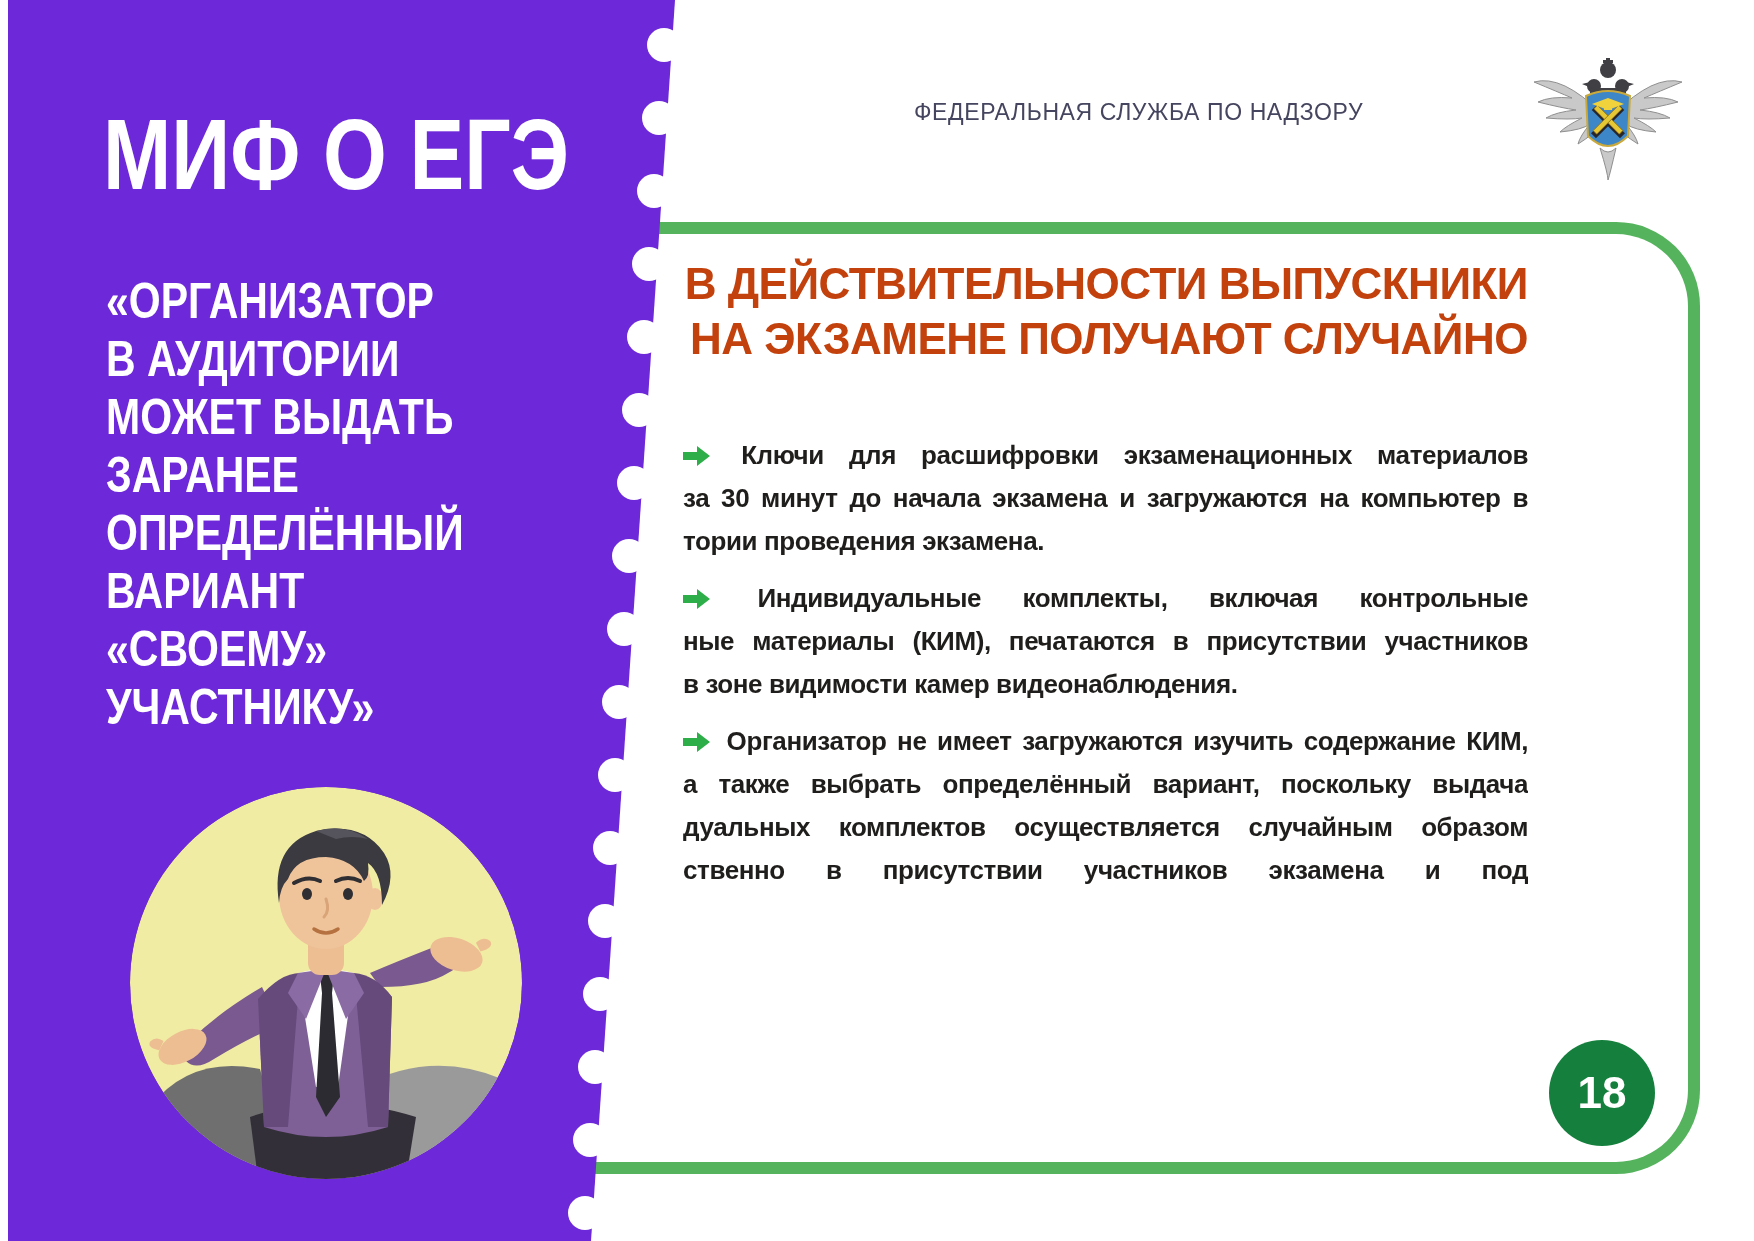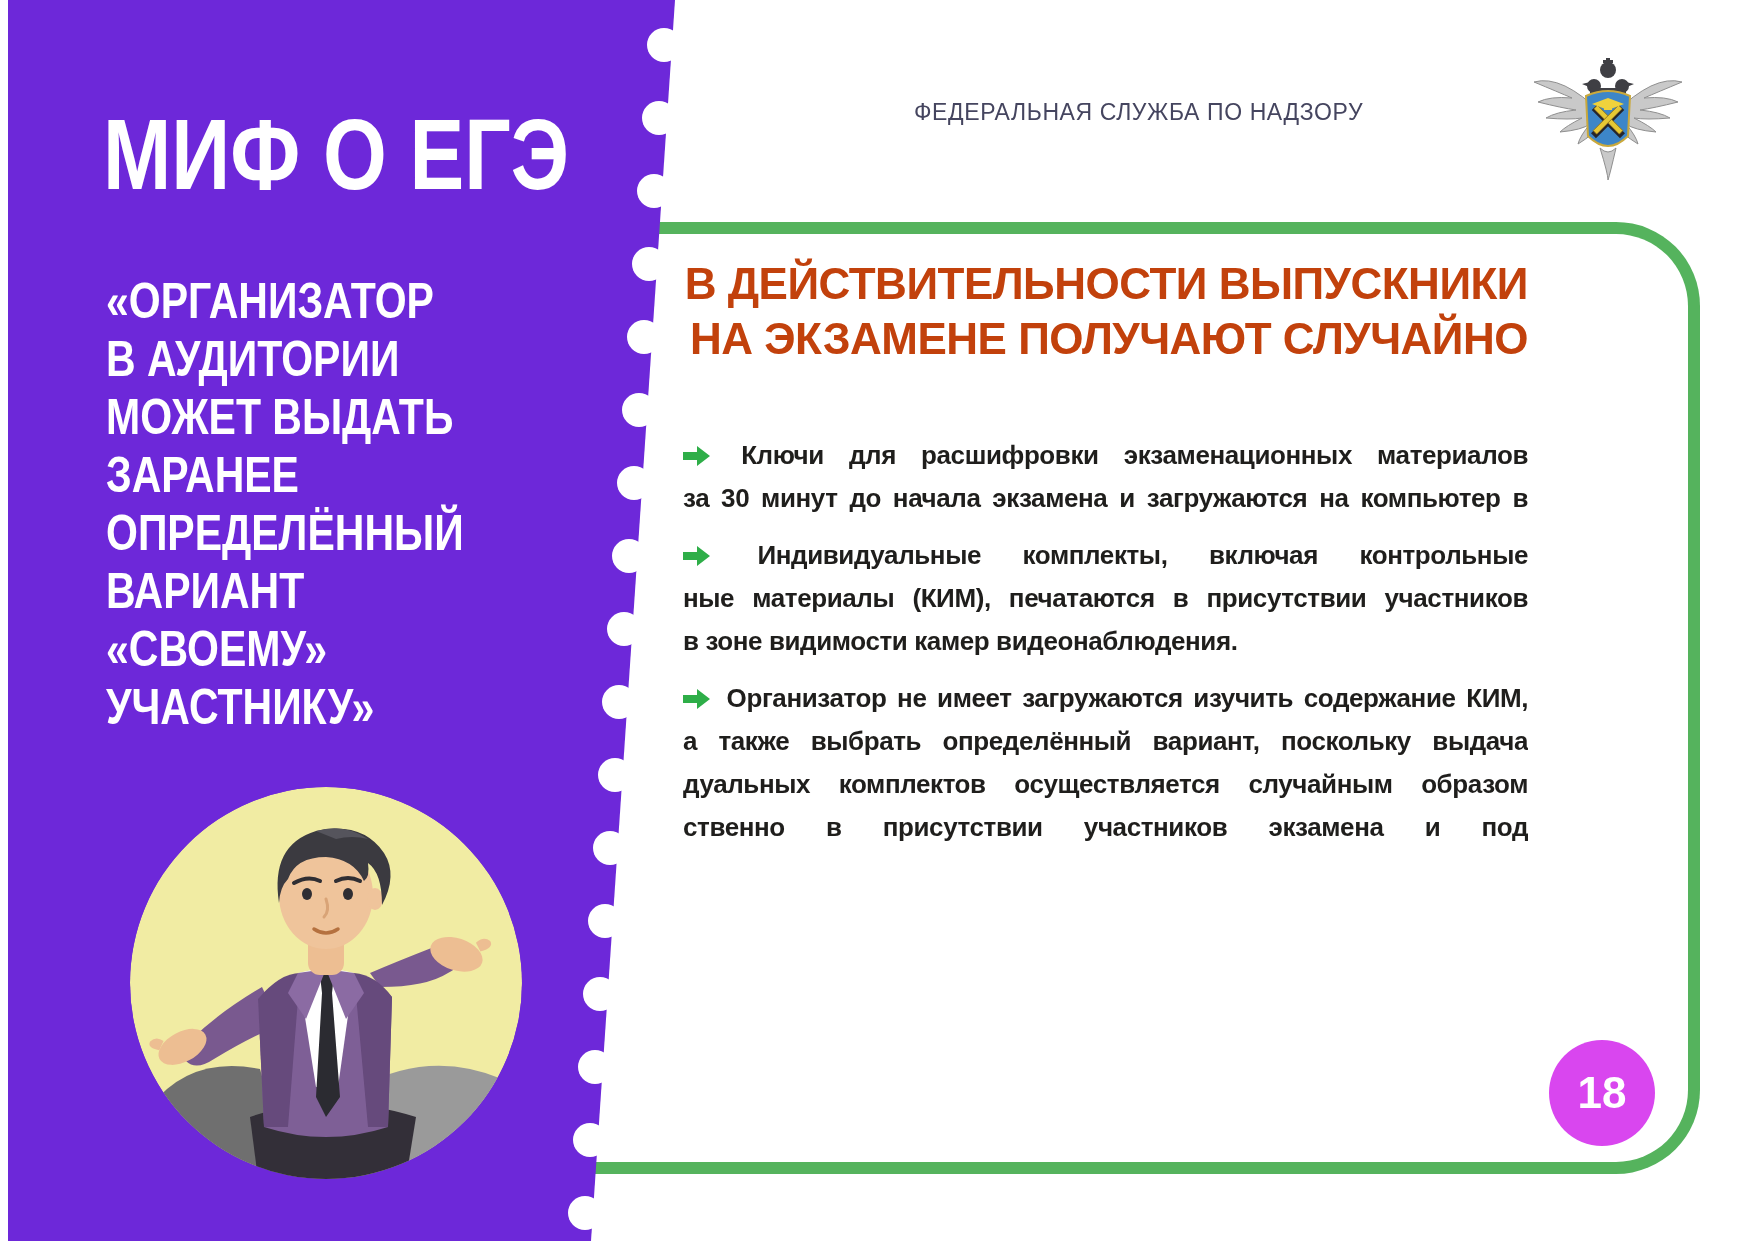--- a/index.html
+++ b/index.html
@@ -31,21 +31,21 @@
   .bullets{margin-top:68px;}
   .para{margin-bottom:14px;}
   .bline{
     font-size:26px;font-weight:bold;color:#1f1e1c;line-height:43px;height:43px;
     letter-spacing:-.4px;text-align:justify;overflow:hidden;
   }
   .bline.jl{text-align-last:justify;}
   .arrow{display:inline-block;width:27px;height:20px;vertical-align:-2px;margin-right:6px;}
   .pagenum{
     position:absolute;left:1549px;top:1040px;width:106px;height:106px;border-radius:50%;
-    background:#d946ef;color:#ffffff;font-size:44px;font-weight:bold;
+    background:#15803d;color:#ffffff;font-size:44px;font-weight:bold;
     display:flex;align-items:center;justify-content:center;z-index:1;
   }
   
   .red-panel{
     position:absolute;left:8px;top:0;width:700px;height:1241px;
     background:#6d28d9;z-index:2;
     -webkit-clip-path:polygon(0 0,667px 0,583px 1241px,0 1241px);
     clip-path:polygon(0 0,667px 0,583px 1241px,0 1241px);
   }
   .bump{
@@ -120,20 +120,21 @@
   <div class="bullets">
 
     <div class="para">
       <div class="bline jl">
         <span class="arrow"><svg width="27" height="20" viewBox="0 0 27 20">
               <path d="M0,6 L14,6 L14,0 L27,10 L14,20 L14,14 L0,14 Z" fill="#2eae48"></path>
             </svg></span>
         <span>Ключи для расшифровки экзаменационных материалов доступны</span>
       </div>
       <div class="bline jl">за 30 минут до начала экзамена и загружаются на компьютер в ауди-</div>
+      <div class="bline">тории проведения экзамена.</div>
     </div>
 
     <div class="para">
       <div class="bline jl">
         <span class="arrow"><svg width="27" height="20" viewBox="0 0 27 20">
               <path d="M0,6 L14,6 L14,0 L27,10 L14,20 L14,14 L0,14 Z" fill="#2eae48"></path>
             </svg></span>
         <span>Индивидуальные комплекты, включая контрольные измеритель-</span>
       </div>
       <div class="bline jl">ные материалы (КИМ), печатаются в присутствии участников экзамена</div>

